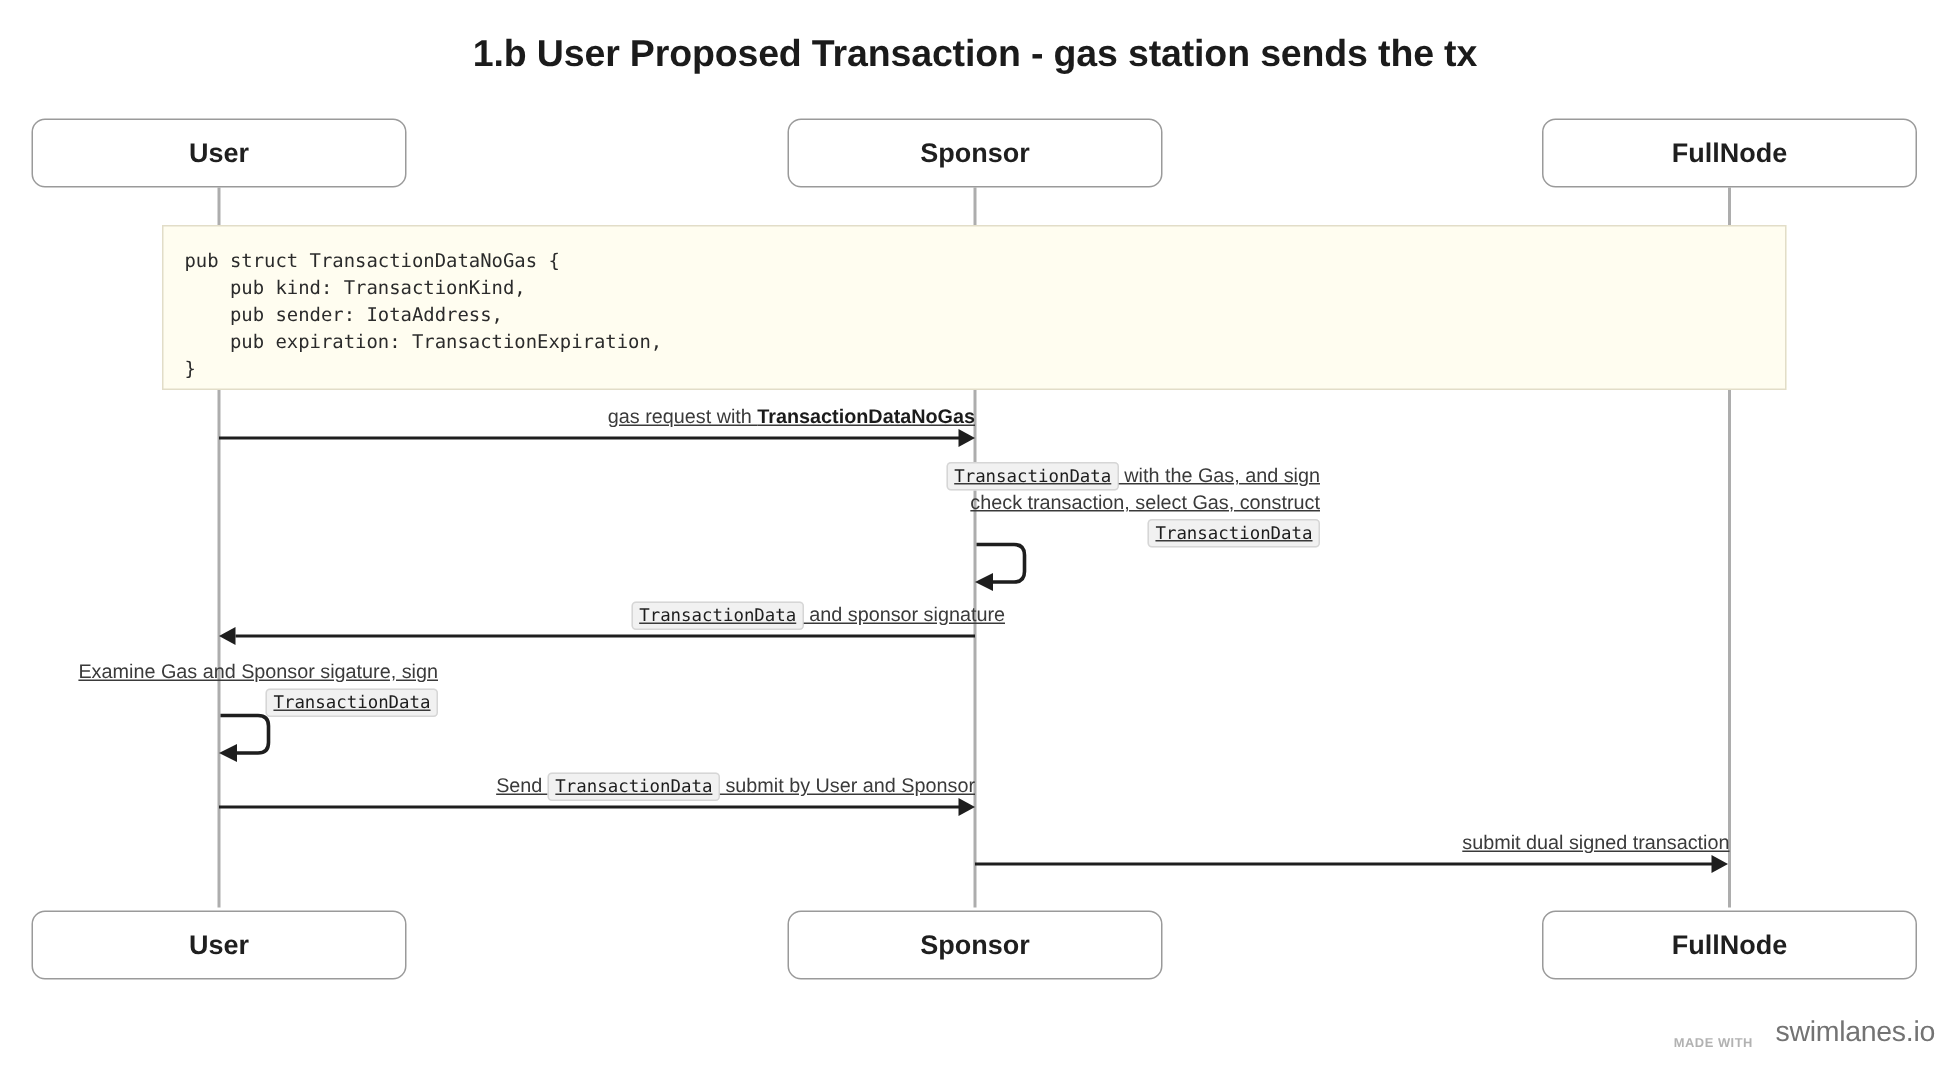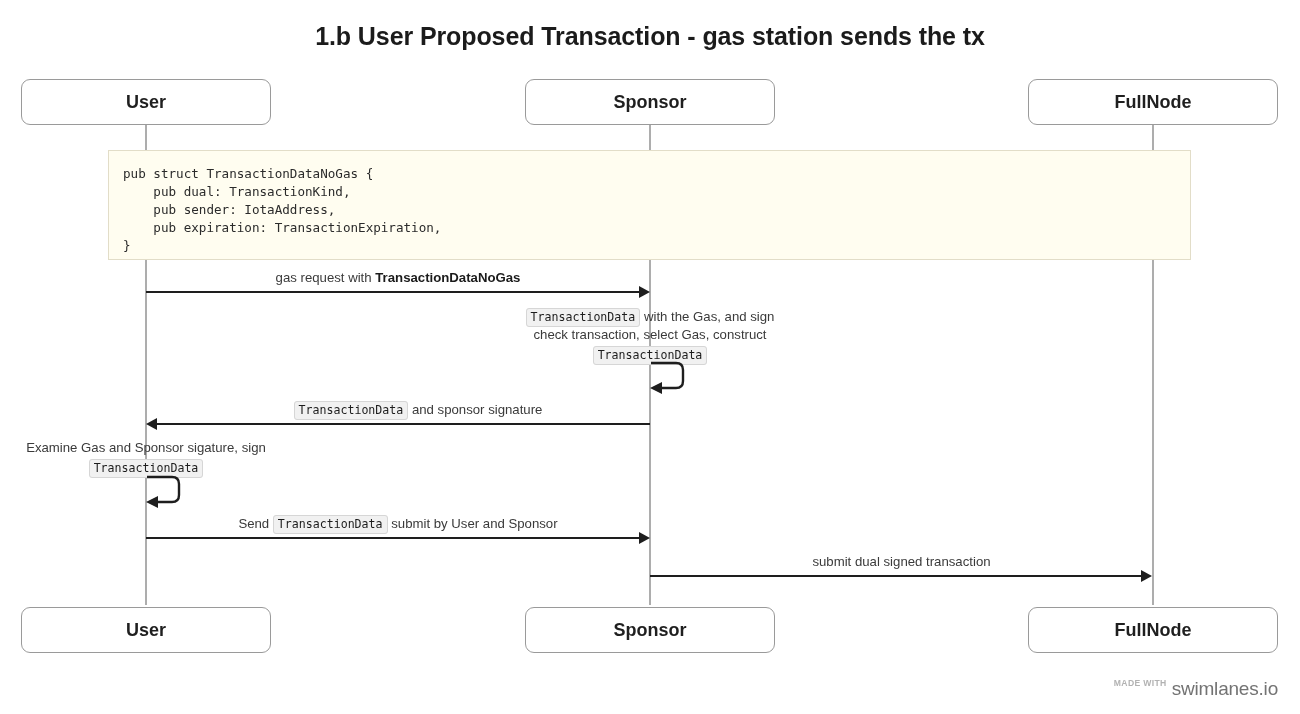--- a/index.html
+++ b/index.html
@@ -92,45 +92,45 @@
   .arrowhead.left  { border-right: 11px solid #1e1e1e; }
 
   .msglabel {
     position: absolute;
     font-size: 13.2px;
     color: #3a3a3a;
     line-height: 18px;
     white-space: nowrap;
     z-index: 4;
   }
-  .msglabel.center { text-align: center; }
+  .msglabel.center { text-align: right; text-decoration: underline; }
   .msglabel b { color: #1b1b1b; font-weight: bold; }
 
   code.inl {
     font-family: "DejaVu Sans Mono", "Liberation Mono", monospace;
     font-size: 11.6px;
     background: #f1f1f1;
     border: 1px solid #d6d6d6;
     border-radius: 3px;
     padding: 1px 4px 1.5px 4px;
     color: #1c1c1c;
     white-space: nowrap;
   }
 
   
   .selfloop { position: absolute; z-index: 4; }
 
   
   #footer {
     position: absolute;
-    right: 22px;
+    right: 10px;
     bottom: 14px;
     display: flex;
-    align-items: flex-start;
-    gap: 5px;
+    align-items: flex-end;
+    gap: 15px;
   }
   #footer .madewith {
     font-size: 8.6px;
     font-weight: bold;
     letter-spacing: 0.35px;
     color: #b2b2b2;
     text-transform: uppercase;
   }
   #footer .brand {
     font-size: 19px;
@@ -154,21 +154,21 @@
   </div>
   <div class="participant" style="left:525px; top:79px;">
     <span>Sponsor</span>
   </div>
   <div class="participant" style="left:1028px; top:79px;">
     <span>FullNode</span>
   </div>
 
   <div id="codeblock">
     <pre>pub struct TransactionDataNoGas {
-    pub dual: TransactionKind,
+    pub kind: TransactionKind,
     pub sender: IotaAddress,
     pub expiration: TransactionExpiration,
 }</pre>
   </div>
 
   <div class="msglabel center" style="left:146px; top:269px; width:504px;">
     <span>gas request with </span><b>TransactionDataNoGas</b>
   </div>
   <div class="msg" style="left:146px; top:291px; width:494px;"></div>
   <div class="arrowhead right" style="left:639px; top:286px;"></div>

